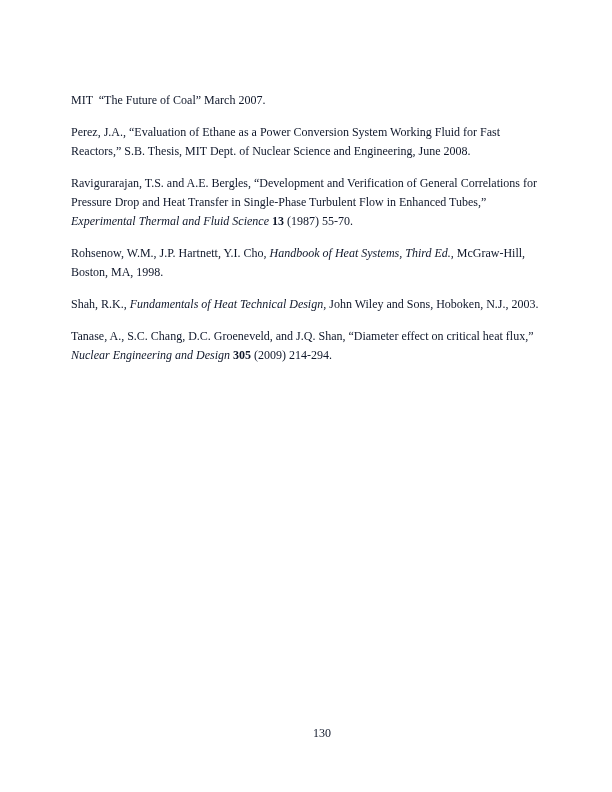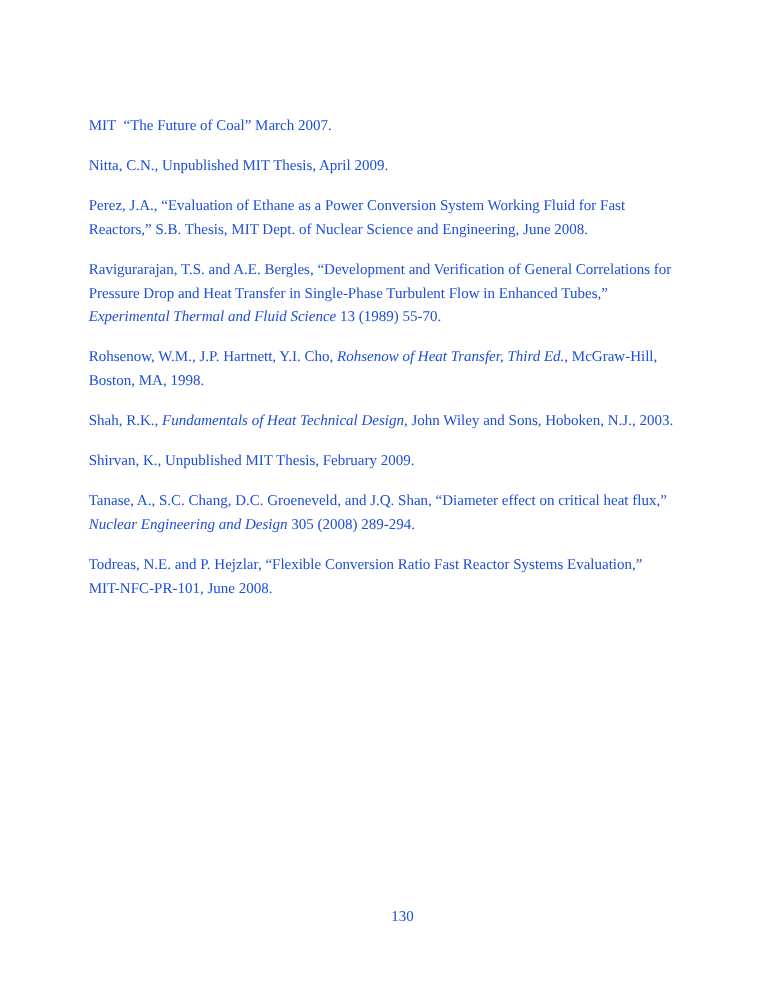--- a/index.html
+++ b/index.html
@@ -5,59 +5,56 @@
   html, body {
     margin: 0;
     padding: 0;
     background: #ffffff;
   }
   .page {
     position: relative;
     width: 612px;
     height: 792px;
     background: #ffffff;
-    color: #1d4ed8;
+    color: #0f172a;
     font-family: "Liberation Serif", serif;
     overflow: hidden;
   }
   .content {
     position: absolute;
     left: 71px;
     top: 91px;
     width: 470px;
   }
   p.ref {
     margin: 0 0 13px 0;
     font-size: 12px;
     line-height: 19px;
     text-align: left;
     white-space: pre-wrap;
   }
   .it { font-style: italic; font-family: Liberation Serif, serif; }
-  .bd { font-weight: normal; }
+  .bd { font-weight: bold; }
   .page-number {
     position: absolute;
     top: 726px;
     left: 0;
     width: 100%;
     text-align: center;
     font-size: 12px;
     line-height: 14px;
     padding-left: 16px;
   }
 </style>
 </head>
 <body>
 
 <div class="page">
   <div class="content">
       <p class="ref"><span>MIT  “The Future of Coal” March 2007.</span></p>
-      <p class="ref"><span>Nitta, C.N., Unpublished MIT Thesis, April 2009.</span></p>
       <p class="ref"><span>Perez, J.A., “Evaluation of Ethane as a Power Conversion System Working Fluid for Fast Reactors,” S.B. Thesis, MIT Dept. of Nuclear Science and Engineering, June 2008.</span></p>
-      <p class="ref"><span>Ravigurarajan, T.S. and A.E. Bergles, “Development and Verification of General Correlations for Pressure Drop and Heat Transfer in Single-Phase Turbulent Flow in Enhanced Tubes,” </span><span class="it">Experimental Thermal and Fluid Science</span><span> </span><span class="bd">13</span><span> (1989) 55-70.</span></p>
-      <p class="ref"><span>Rohsenow, W.M., J.P. Hartnett, Y.I. Cho, </span><span class="it">Rohsenow of Heat Transfer, Third Ed.,</span><span> McGraw-Hill, Boston, MA, 1998.</span></p>
+      <p class="ref"><span>Ravigurarajan, T.S. and A.E. Bergles, “Development and Verification of General Correlations for Pressure Drop and Heat Transfer in Single-Phase Turbulent Flow in Enhanced Tubes,” </span><span class="it">Experimental Thermal and Fluid Science</span><span> </span><span class="bd">13</span><span> (1987) 55-70.</span></p>
+      <p class="ref"><span>Rohsenow, W.M., J.P. Hartnett, Y.I. Cho, </span><span class="it">Handbook of Heat Systems, Third Ed.,</span><span> McGraw-Hill, Boston, MA, 1998.</span></p>
       <p class="ref"><span>Shah, R.K., </span><span class="it">Fundamentals of Heat Technical Design</span><span>, John Wiley and Sons, Hoboken, N.J., 2003.</span></p>
-      <p class="ref"><span>Shirvan, K., Unpublished MIT Thesis, February 2009.</span></p>
-      <p class="ref"><span>Tanase, A., S.C. Chang, D.C. Groeneveld, and J.Q. Shan, “Diameter effect on critical heat flux,” </span><span class="it">Nuclear Engineering and Design</span><span> </span><span class="bd">305</span><span> (2008) 289-294.</span></p>
-      <p class="ref"><span>Todreas, N.E. and P. Hejzlar, “Flexible Conversion Ratio Fast Reactor Systems Evaluation,” MIT-NFC-PR-101, June 2008.</span></p>
+      <p class="ref"><span>Tanase, A., S.C. Chang, D.C. Groeneveld, and J.Q. Shan, “Diameter effect on critical heat flux,” </span><span class="it">Nuclear Engineering and Design</span><span> </span><span class="bd">305</span><span> (2009) 214-294.</span></p>
     </div>
   <div class="page-number">130</div>
 </div>
 
 </body></html>

